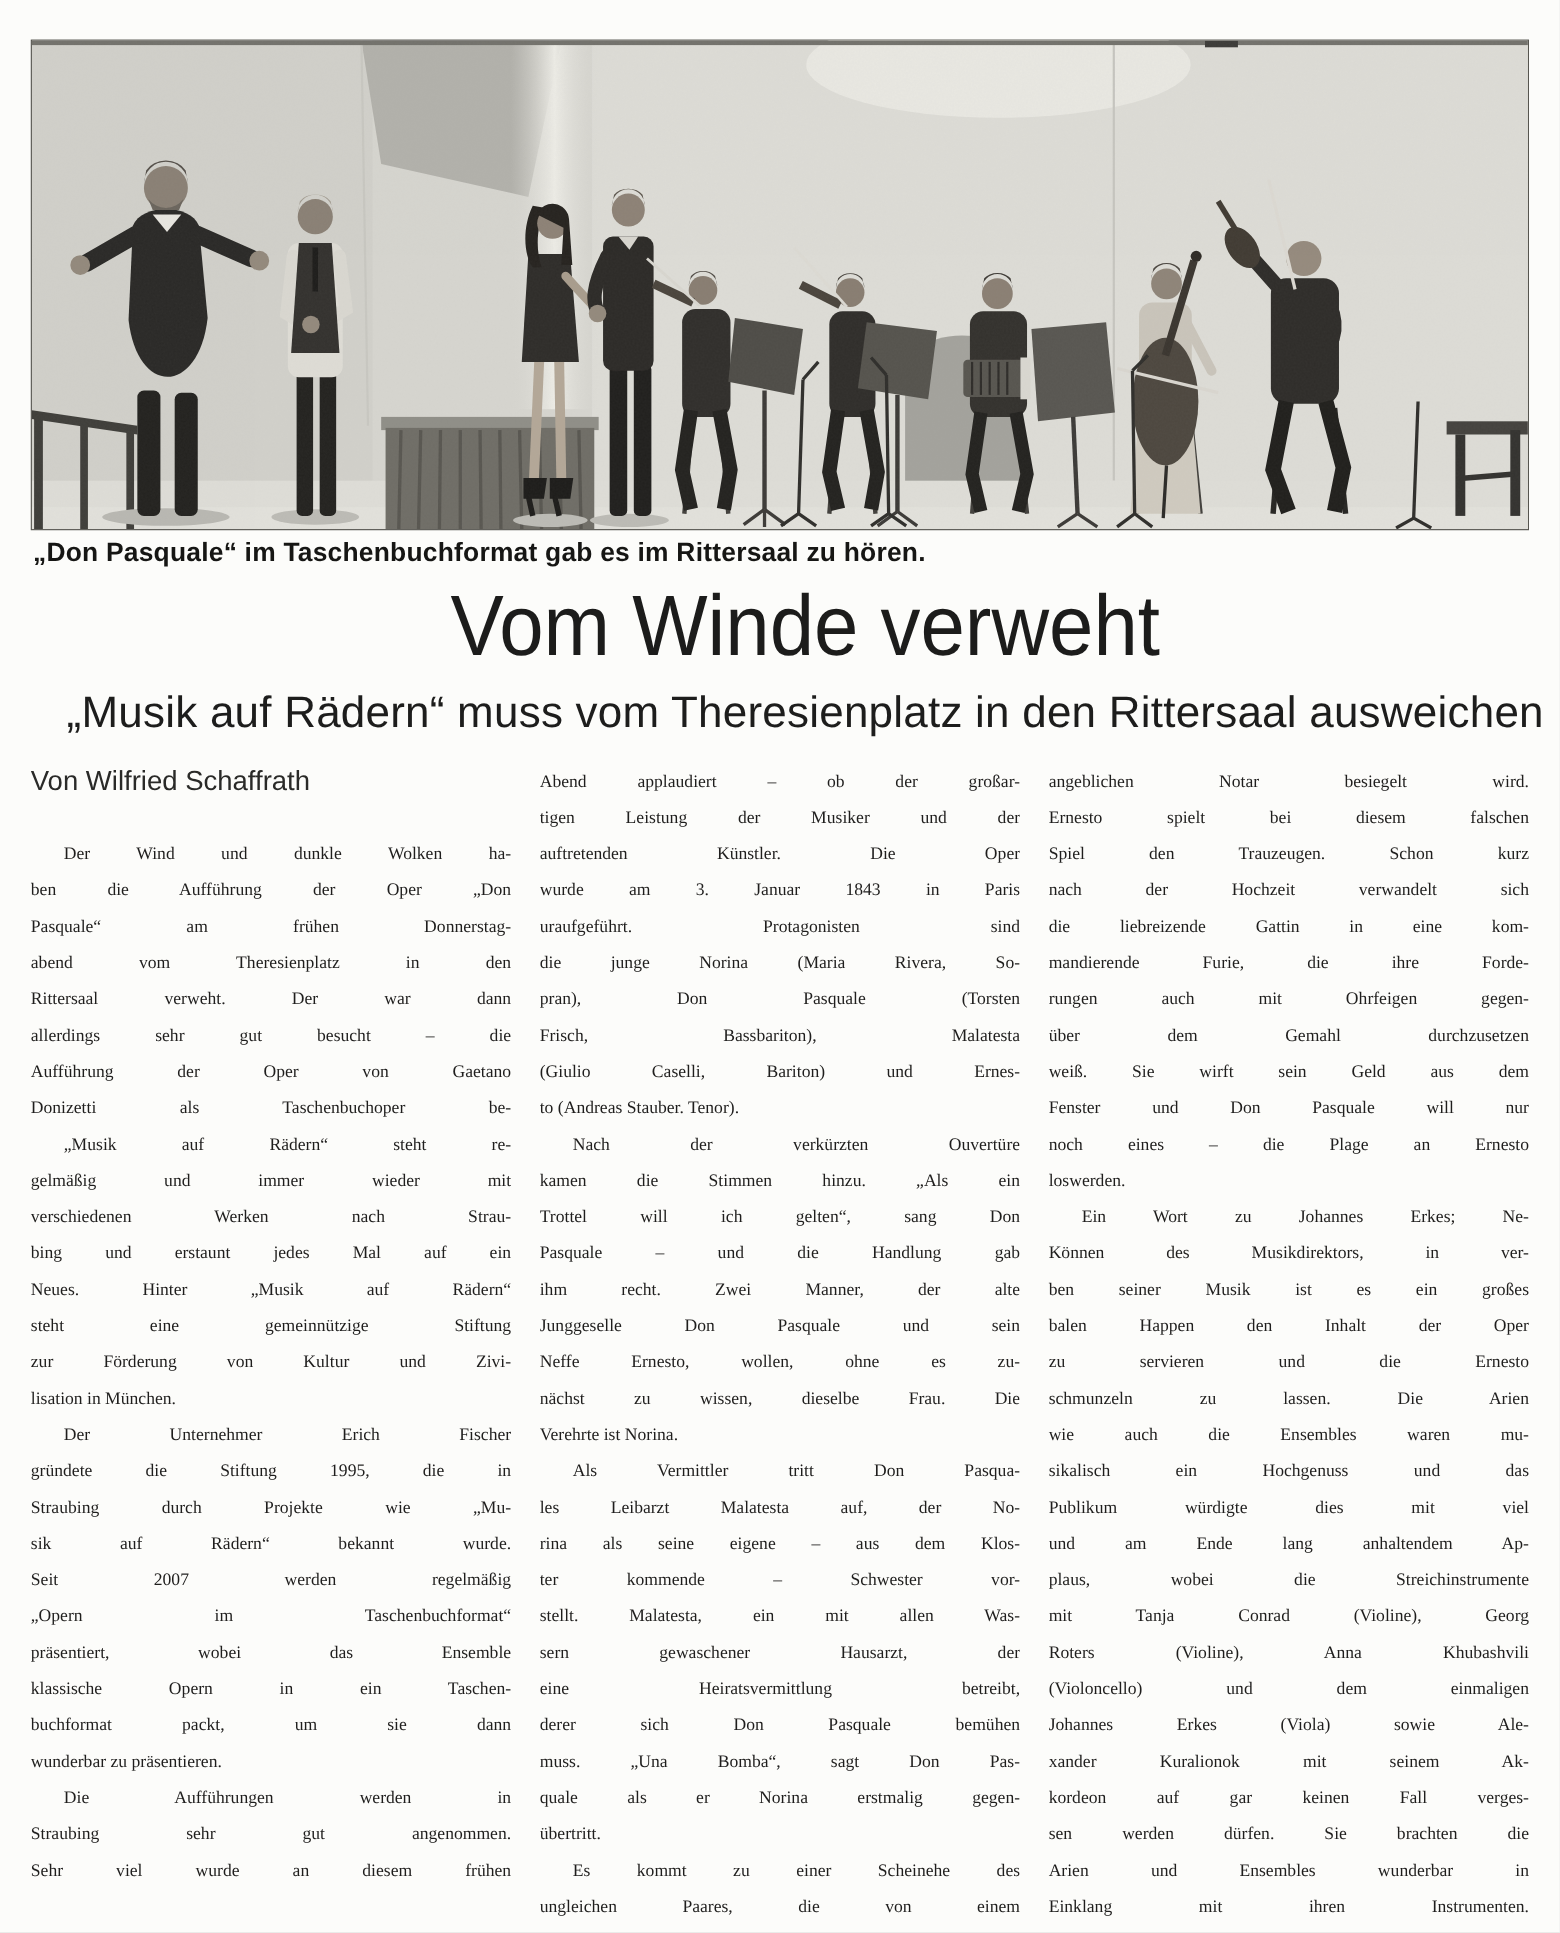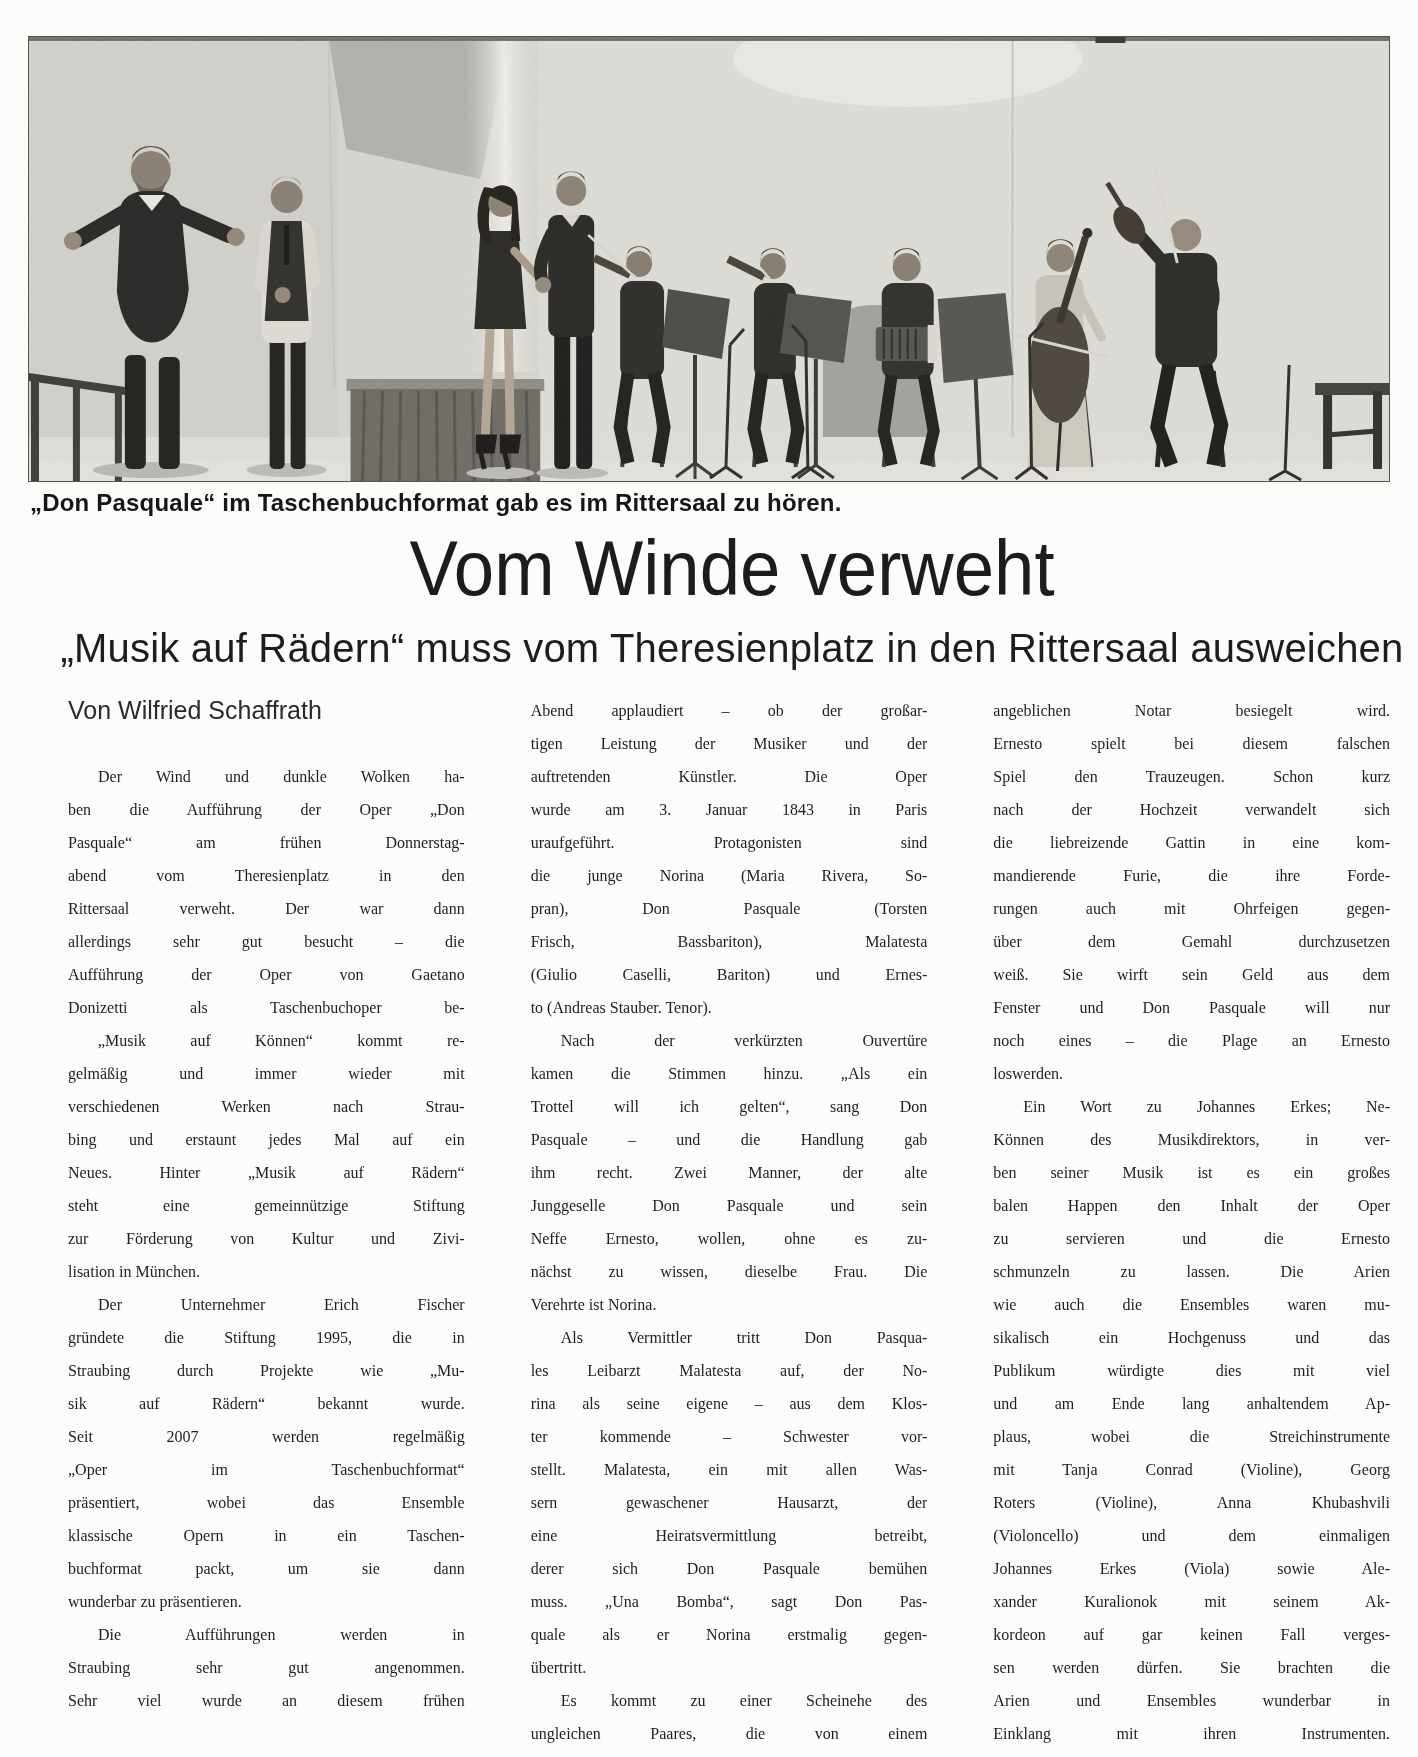--- a/index.html
+++ b/index.html
@@ -28,21 +28,21 @@
   .subheadline{
     position:absolute;left:0;top:626px;width:100%;margin:0;
     font-family:"Liberation Sans","DejaVu Sans",sans-serif;
     font-weight:400;font-size:40px;color:#1d1d1c;text-align:center;
     letter-spacing:.2px;
   }
   .columns{
     position:absolute;left:28px;top:694px;width:1362px;height:1063px;
     display:grid;grid-template-columns:repeat(3,1fr);column-gap:26px;
   }
-  .col{min-width:0;margin-left:40px;}
+  .col{min-width:0;}
   .para{margin:0;font-size:16px;line-height:33px;}
   .para .line{
     text-align:justify;text-align-last:justify;
     white-space:nowrap;overflow:hidden;height:33px;
   }
   .para .line.last{text-align:center;text-align-last:left;}
   .para.indent .line:first-child{text-indent:30px;}
   .para.byline{
     font-family:"Liberation Sans","DejaVu Sans",sans-serif;
     font-size:25px;color:#2a2a28;margin-bottom:33px;
@@ -284,36 +284,36 @@
           <div class="line">Der Wind und dunkle Wolken ha-</div>
           <div class="line">ben die Aufführung der Oper „Don</div>
           <div class="line">Pasquale“ am frühen Donnerstag-</div>
           <div class="line">abend vom Theresienplatz in den</div>
           <div class="line">Rittersaal verweht. Der war dann</div>
           <div class="line">allerdings sehr gut besucht – die</div>
           <div class="line">Aufführung der Oper von Gaetano</div>
           <div class="line">Donizetti als Taschenbuchoper be-</div>
         </div>
         <div class="para indent">
-          <div class="line">„Musik auf Können“ kommt re-</div>
+          <div class="line">„Musik auf Rädern“ steht re-</div>
           <div class="line">gelmäßig und immer wieder mit</div>
           <div class="line">verschiedenen Werken nach Strau-</div>
           <div class="line">bing und erstaunt jedes Mal auf ein</div>
           <div class="line">Neues. Hinter „Musik auf Rädern“</div>
           <div class="line">steht eine gemeinnützige Stiftung</div>
           <div class="line">zur Förderung von Kultur und Zivi-</div>
           <div class="line last">lisation in München.</div>
         </div>
         <div class="para indent">
           <div class="line">Der Unternehmer Erich Fischer</div>
           <div class="line">gründete die Stiftung 1995, die in</div>
           <div class="line">Straubing durch Projekte wie „Mu-</div>
           <div class="line">sik auf Rädern“ bekannt wurde.</div>
           <div class="line">Seit 2007 werden regelmäßig</div>
-          <div class="line">„Oper im Taschenbuchformat“</div>
+          <div class="line">„Opern im Taschenbuchformat“</div>
           <div class="line">präsentiert, wobei das Ensemble</div>
           <div class="line">klassische Opern in ein Taschen-</div>
           <div class="line">buchformat packt, um sie dann</div>
           <div class="line last">wunderbar zu präsentieren.</div>
         </div>
         <div class="para indent">
           <div class="line">Die Aufführungen werden in</div>
           <div class="line">Straubing sehr gut angenommen.</div>
           <div class="line">Sehr viel wurde an diesem frühen</div>
         </div>

